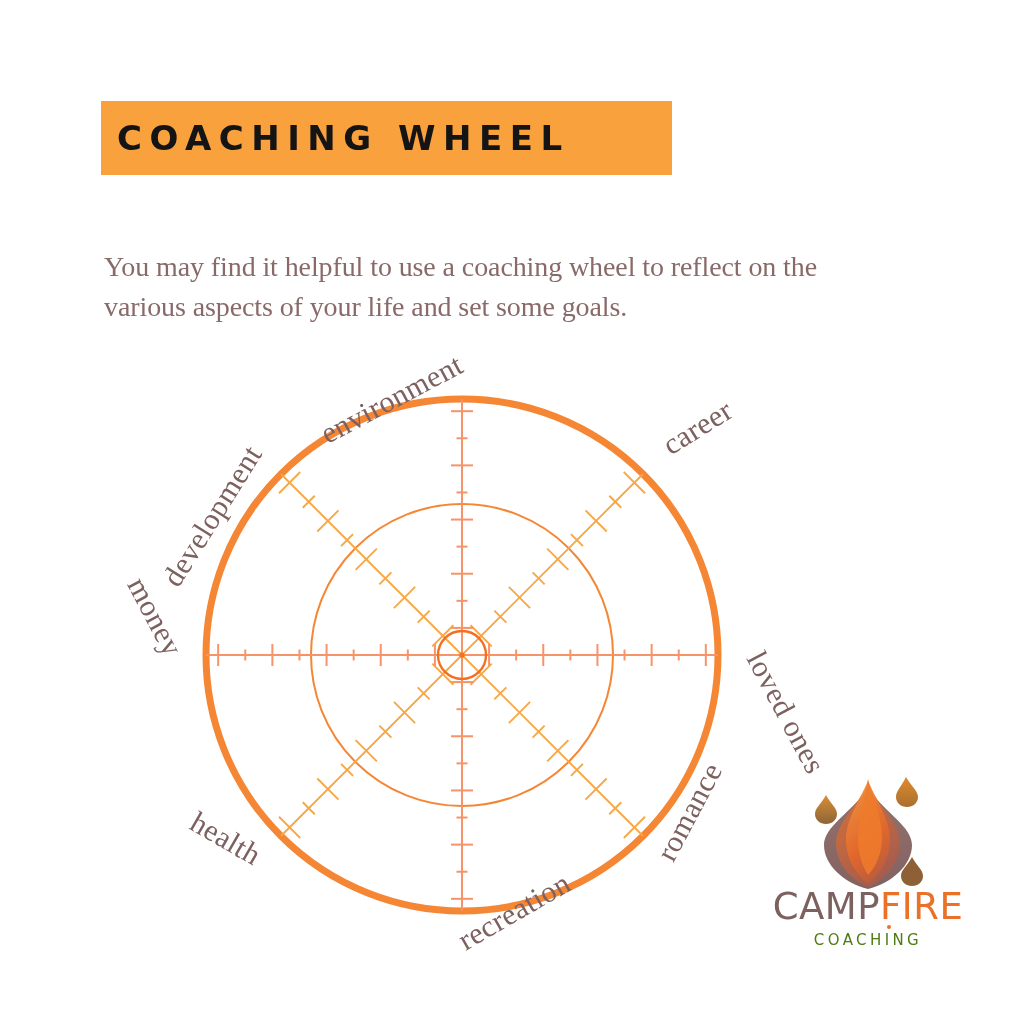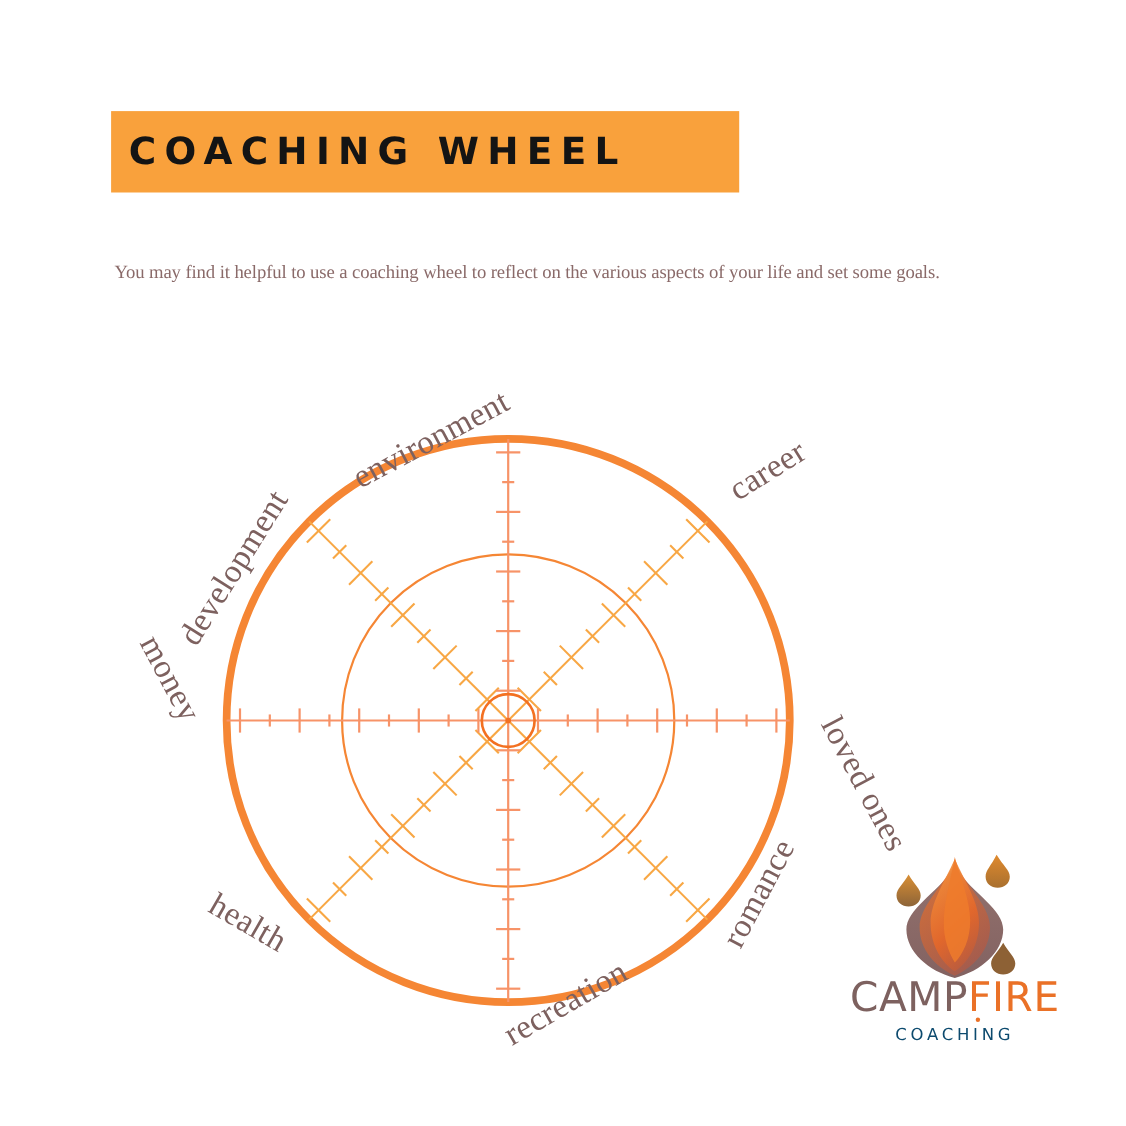--- a/index.html
+++ b/index.html
@@ -36,21 +36,21 @@
     line-height: 1;
   }
 
   
   #intro {
     position: absolute;
     left: 104px;
     top: 219px;
     width: 800px;
     font-family: "Liberation Serif", serif;
-    font-size: 17px;
+    font-size: 28px;
     line-height: 1.42;
     color: #8a6a69;
     letter-spacing: -0.1px;
   }
 
   
   #wheel-wrap {
     position: absolute;
     left: 0px;
     top: 330px;
@@ -92,21 +92,21 @@
   #logo-word .fire { color: #ea7127; }
   #logo-sub {
     position: absolute;
     left: 0px;
     top: 158px;
     width: 232px;
     text-align: center;
     font-family: "DejaVu Sans", sans-serif;
     font-size: 15px;
     letter-spacing: 3.4px;
-    color: #0c4a6e;
+    color: #4d7c0f;
     line-height: 1;
   }
   #logo-sub .dot-i { position: relative; }
   #logo-sub .dot-i::after {
     content: "";
     position: absolute;
     left: 2.5px;
     top: -6px;
     width: 4px;
     height: 4px;

